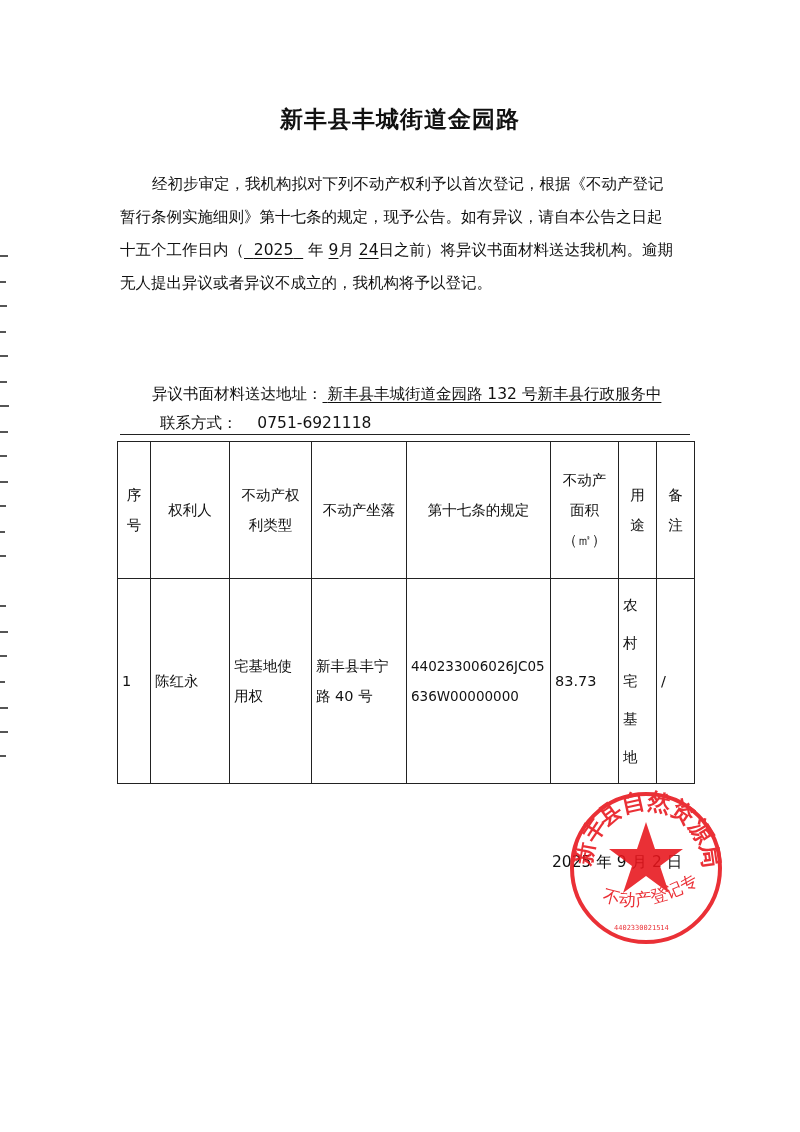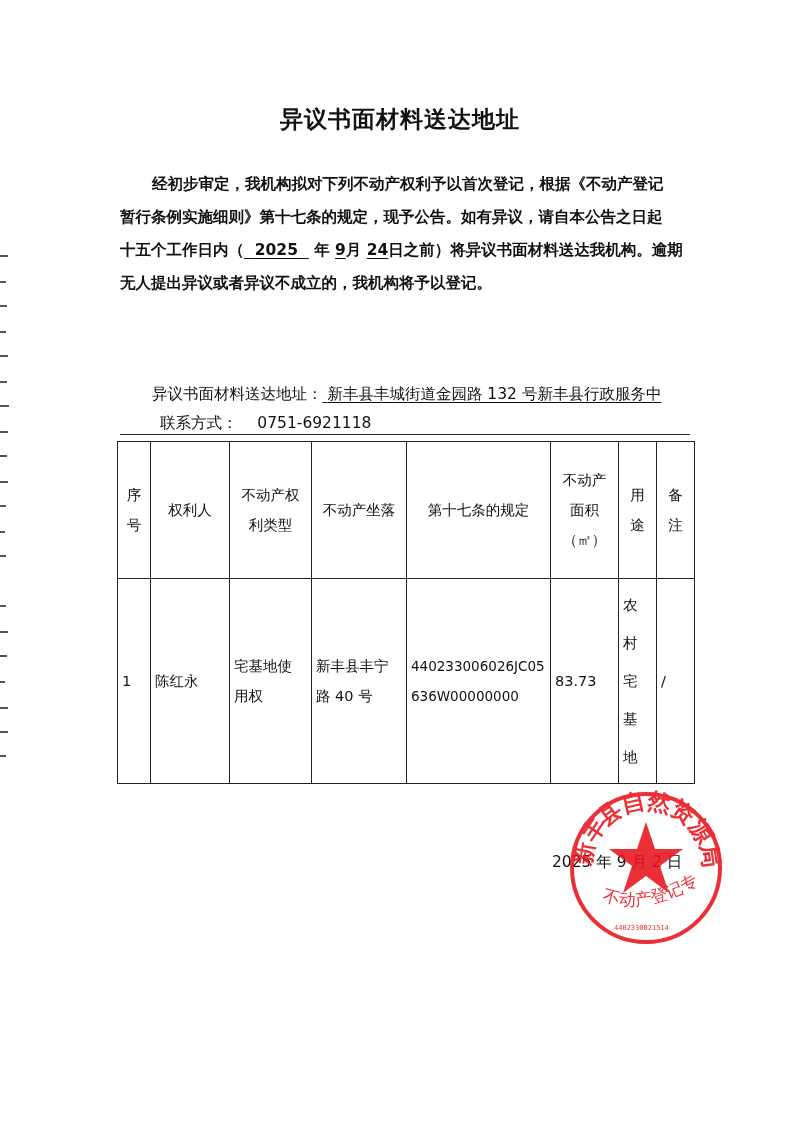--- a/index.html
+++ b/index.html
@@ -4,21 +4,21 @@
 <style>
   html, body { margin: 0; padding: 0; background: #ffffff; }
   body { width: 800px; height: 1132px; position: relative; overflow: hidden;
          font-family: "DejaVu Sans", "Liberation Sans", sans-serif; color: #111; }
   .page { position: absolute; left: 0; top: 0; width: 800px; height: 1132px; }
   .margin-marks { position: absolute; left: 0; top: 255px; width: 12px; height: 540px; }
   .margin-marks i { position: absolute; left: 0; height: 2px; background: #555; }
   .title { position: absolute; top: 104px; left: 0; width: 800px; text-align: center;
            font-size: 23px; font-weight: bold; letter-spacing: 1px; }
   .para { position: absolute; left: 120px; width: 570px; font-size: 15.5px; line-height: 33px; }
-  .para p { margin: 0; white-space: nowrap; font-weight: bold; }
+  .para p { margin: 0; white-space: nowrap; }
   .p1 { top: 168px; }
   .indent { padding-left: 32px; }
   .u { text-decoration: underline; text-underline-offset: 3px; }
   .addr { position: absolute; left: 120px; top: 330px; width: 570px; font-size: 15.5px; line-height: 33px; }
   .addr .line1 { padding-left: 32px; white-space: nowrap; margin-top: 48px; }
   .addr .line1 .val { text-decoration: underline; text-underline-offset: 3px; }
   .addr .line2 { border-bottom: 1.5px solid #222; height: 30px; position: relative; }
   .addr .line2 span { position: absolute; left: 0; top: -2px; text-decoration: underline; text-underline-offset: 3px; }
   .contact { position: absolute; left: 120px; top: 412px; width: 570px; font-size: 15.5px; line-height: 22px; }
   .contact .row { padding-left: 40px; border-bottom: 1.5px solid #222; height: 22px; white-space: nowrap; }
@@ -55,21 +55,21 @@
     <i style="top:300px;width:6px"></i>
       <i style="top:350px;width:6px"></i>
       <i style="top:376px;width:8px"></i>
     <i style="top:400px;width:7px"></i>
       <i style="top:426px;width:5px"></i>
       <i style="top:452px;width:8px"></i>
     <i style="top:476px;width:8px"></i>
       <i style="top:500px;width:6px"></i>
   </div>
 
-  <div class="title">异议书面材料送达地址</div>
+  <div class="title">新丰县丰城街道金园路</div>
 
   <div class="para p1">
     <p class="indent">经初步审定，我机构拟对下列不动产权利予以首次登记，根据《不动产登记</p>
     <p>暂行条例实施细则》第十七条的规定，现予公告。如有异议，请自本公告之日起</p>
     <p><span>十五个工作日内（</span><span class="u">&nbsp;&nbsp;<span>2025</span>&nbsp;&nbsp;</span>&nbsp;<span>年</span>&nbsp;<span class="u">9</span><span>月</span>&nbsp;<span class="u">24</span><span>日之前）将异议书面材料送达我机构。逾期</span></p>
     <p>无人提出异议或者异议不成立的，我机构将予以登记。</p>
   </div>
 
   <div class="addr">
     <div class="line1"><span>异议书面材料送达地址：</span><span class="val">&nbsp;<span>新丰县丰城街道金园路 132 号新丰县行政服务中</span></span></div>

